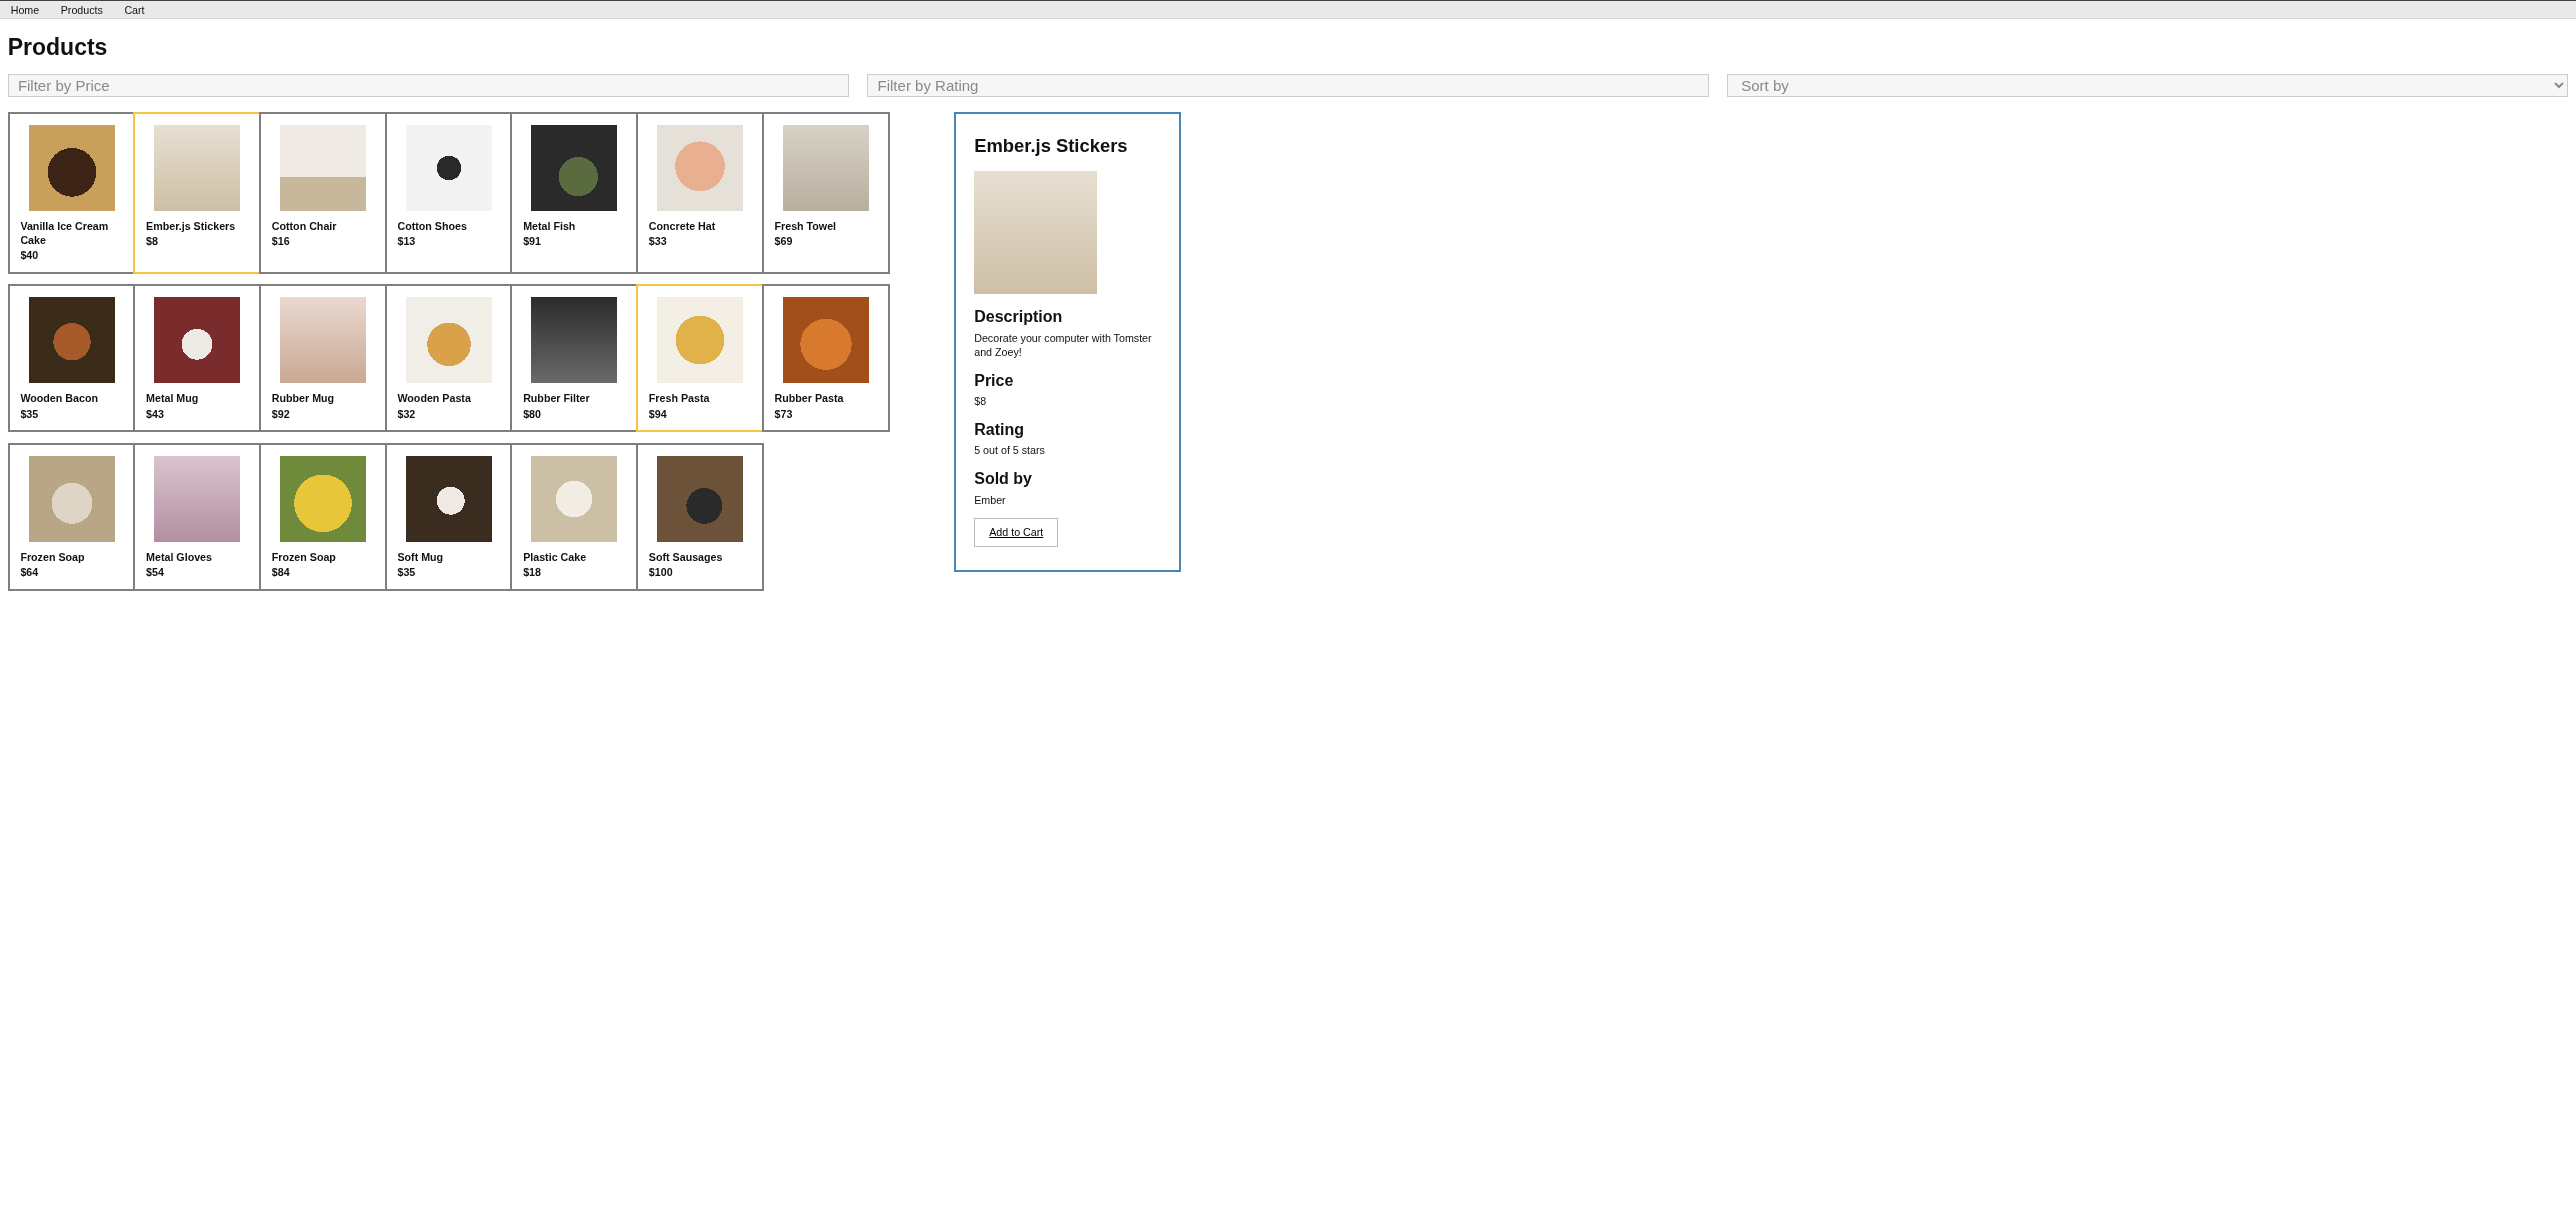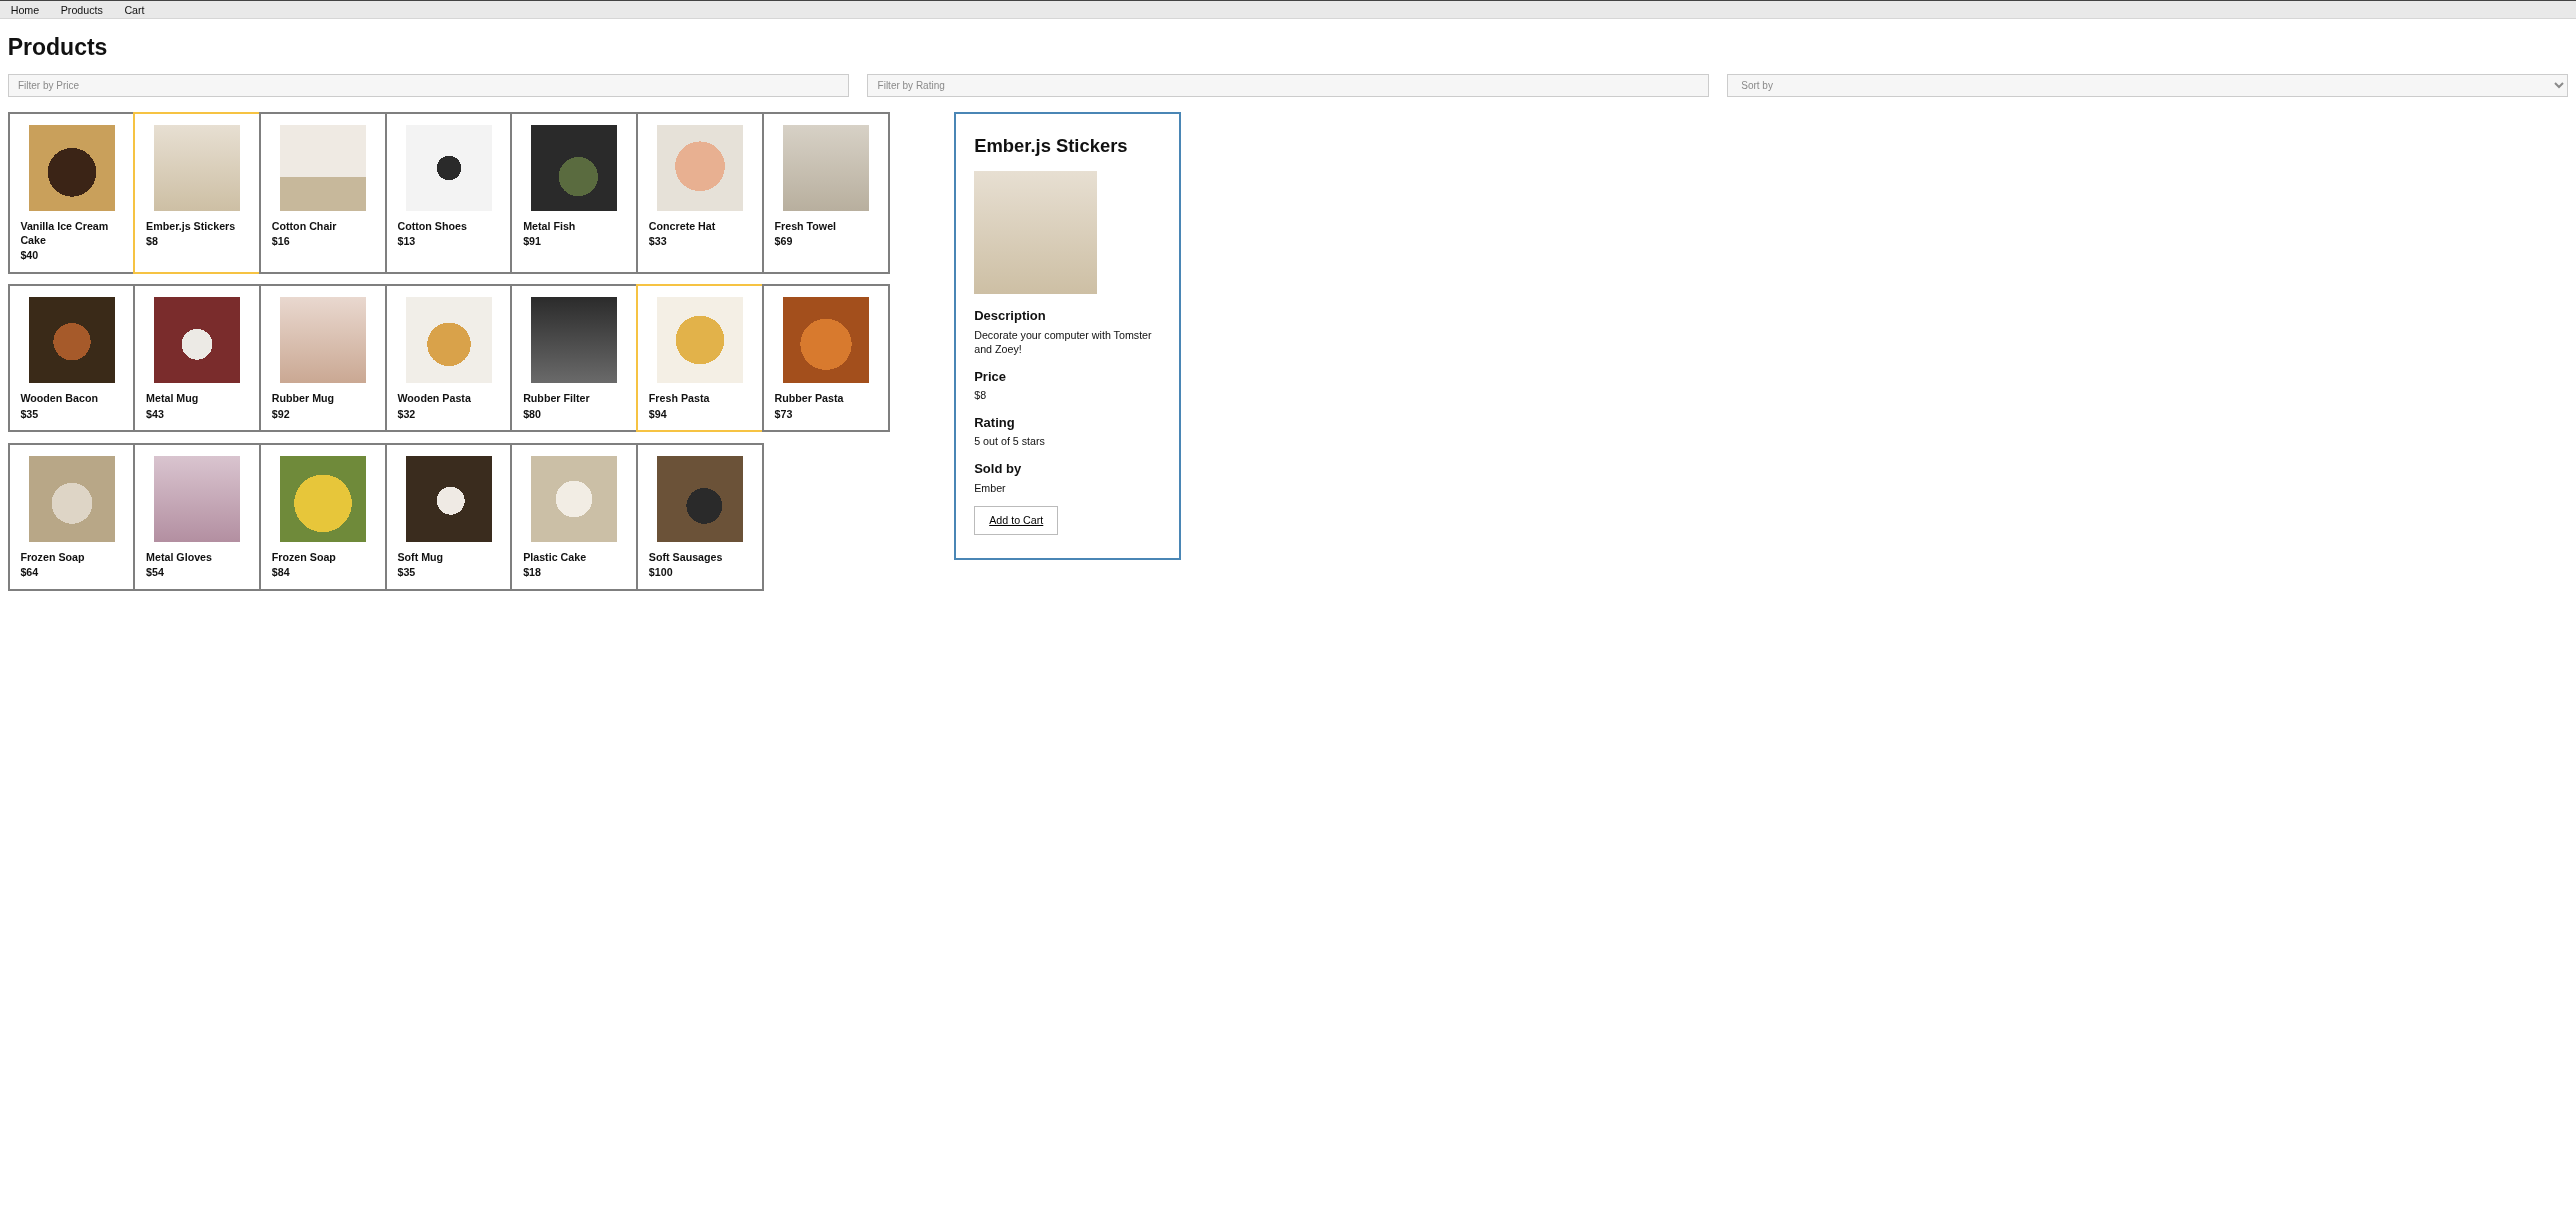--- a/index.html
+++ b/index.html
@@ -36,21 +36,21 @@
     display: flex;
     gap: 18.4px;
     margin-bottom: 15.3px;
   }
   .filters input, .filters select {
     flex: 1;
     height: 23px;
     border: 0.8px solid #ccc;
     background: #f6f6f6;
     padding: 0 9.2px;
-    font-size: 10px;
+    font-size: 15px;
     color: #555;
   }
   .filters input::placeholder { color: #8a8a8a; }
   .filters select { color: #8a8a8a; }
   .layout {
     display: flex;
     gap: 77px;
     align-items: flex-start;
   }
   .grid {
@@ -95,21 +95,21 @@
     font-weight: 700;
     margin-bottom: 14px;
   }
   .detail .detail-thumb {
     width: 123px;
     height: 123px;
     margin-bottom: 14px;
     display: block;
   }
   .detail h3 {
-    font-size: 13px;
+    font-size: 16px;
     font-weight: 700;
     margin-bottom: 4.6px;
     margin-top: 12px;
   }
   .detail p {
     font-size: 10.7px;
     margin-bottom: 10.7px;
     line-height: 1.35;
   }
   .detail .add-btn {

